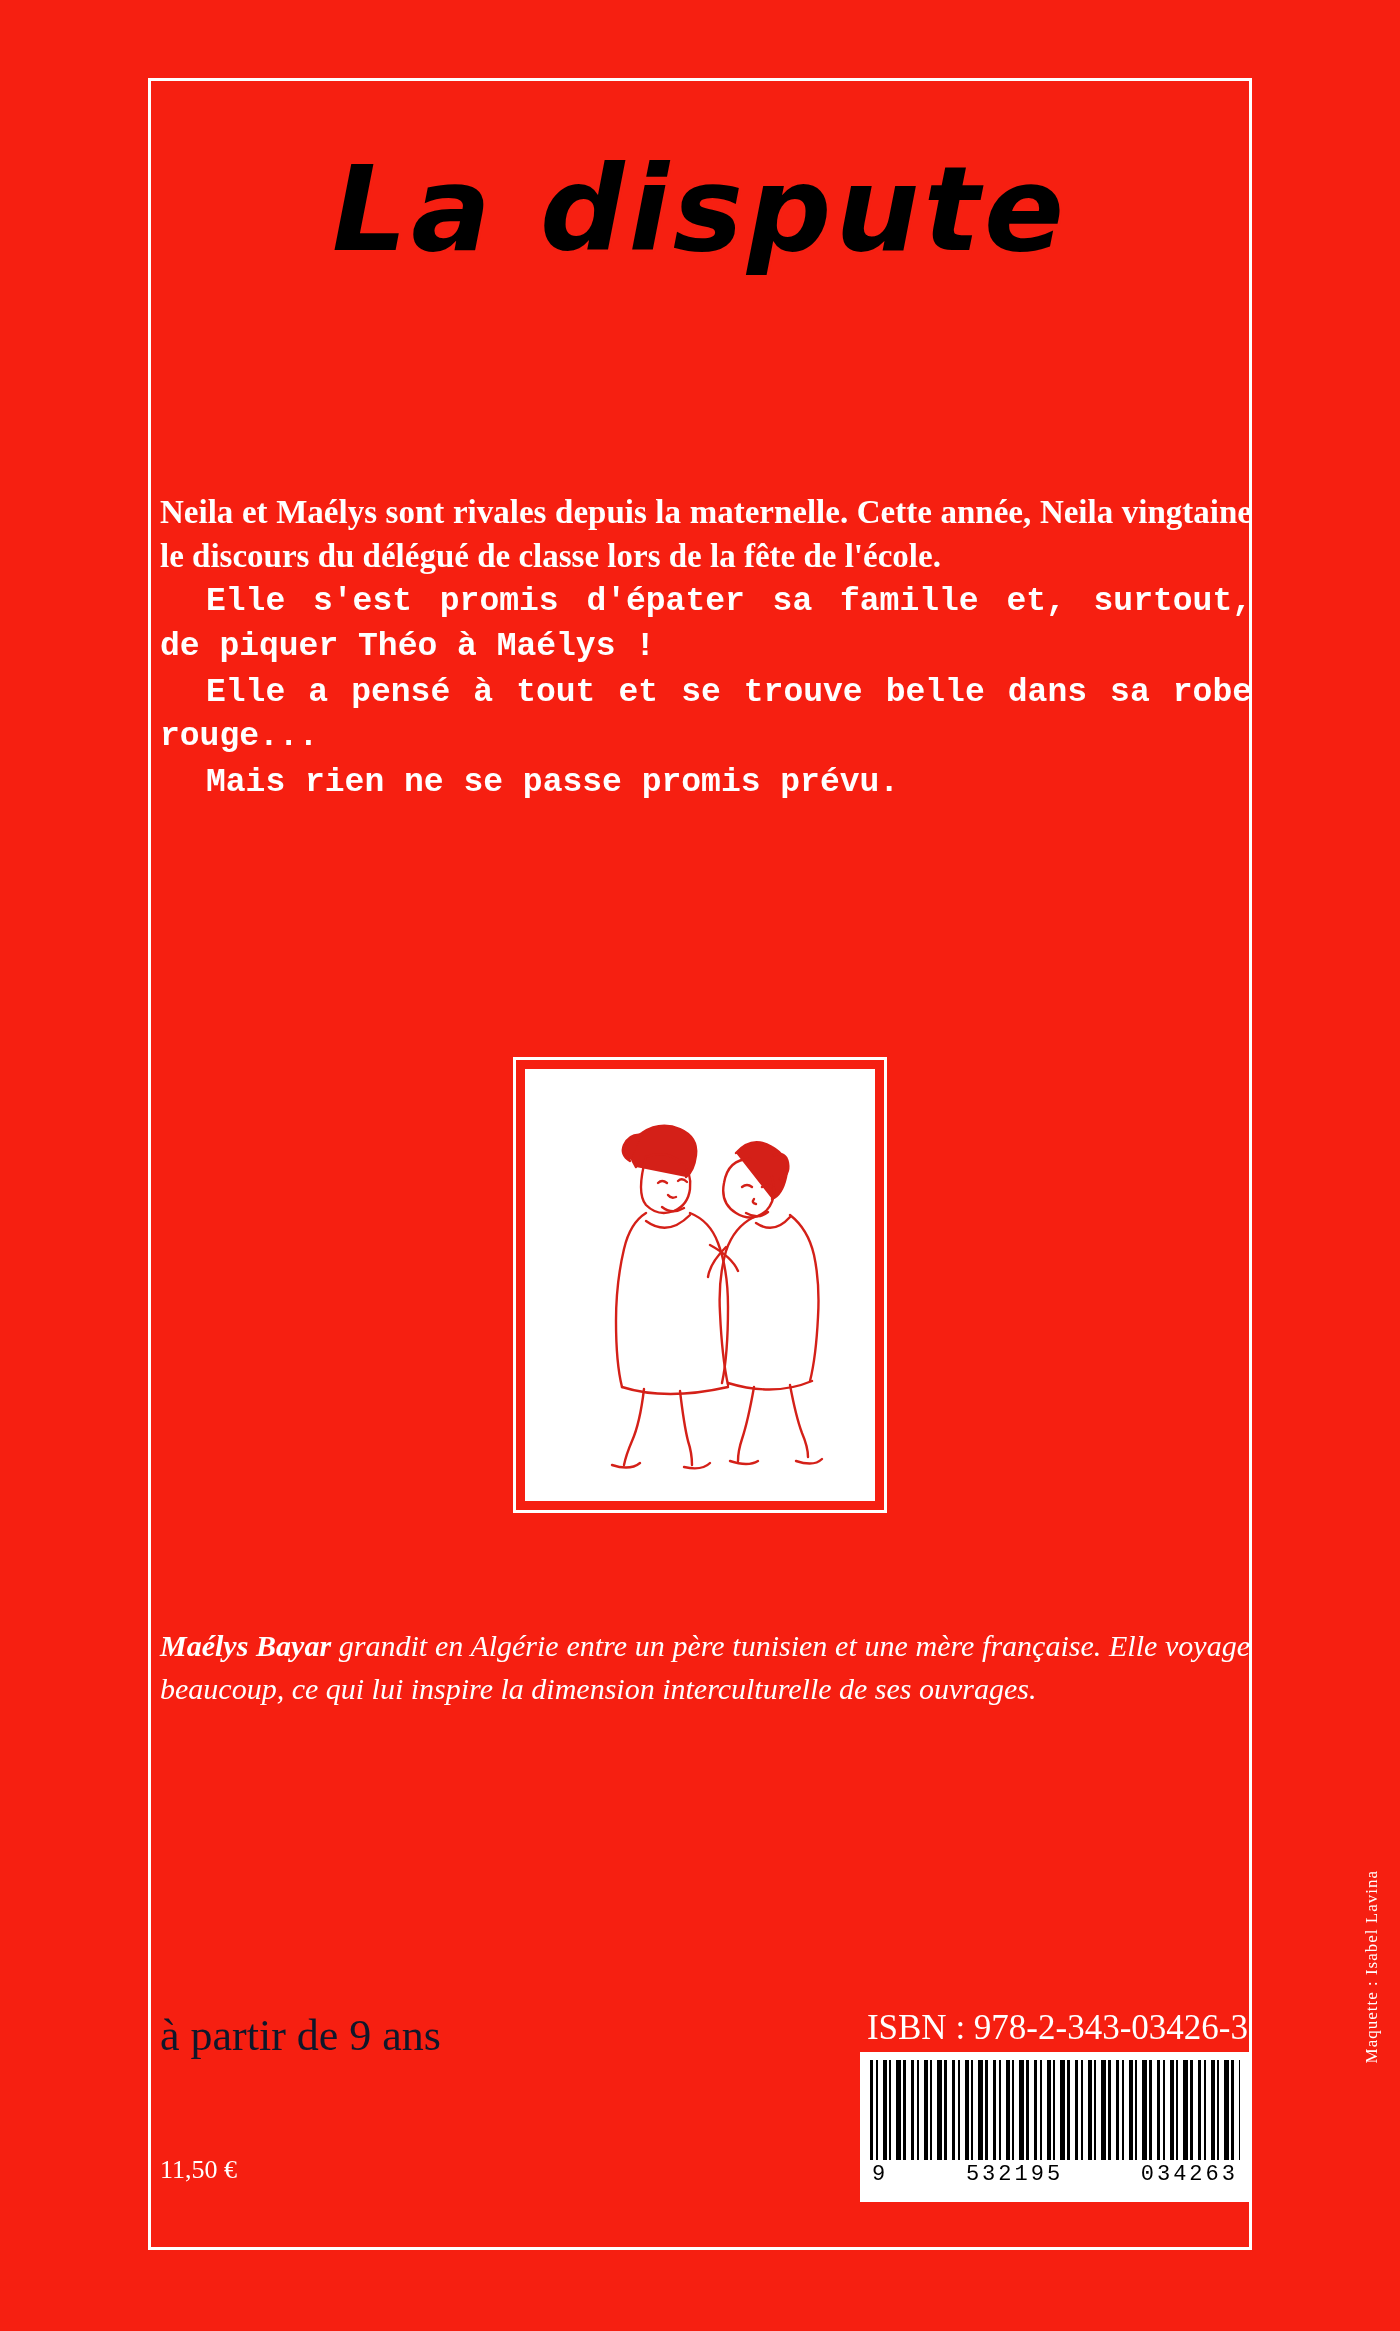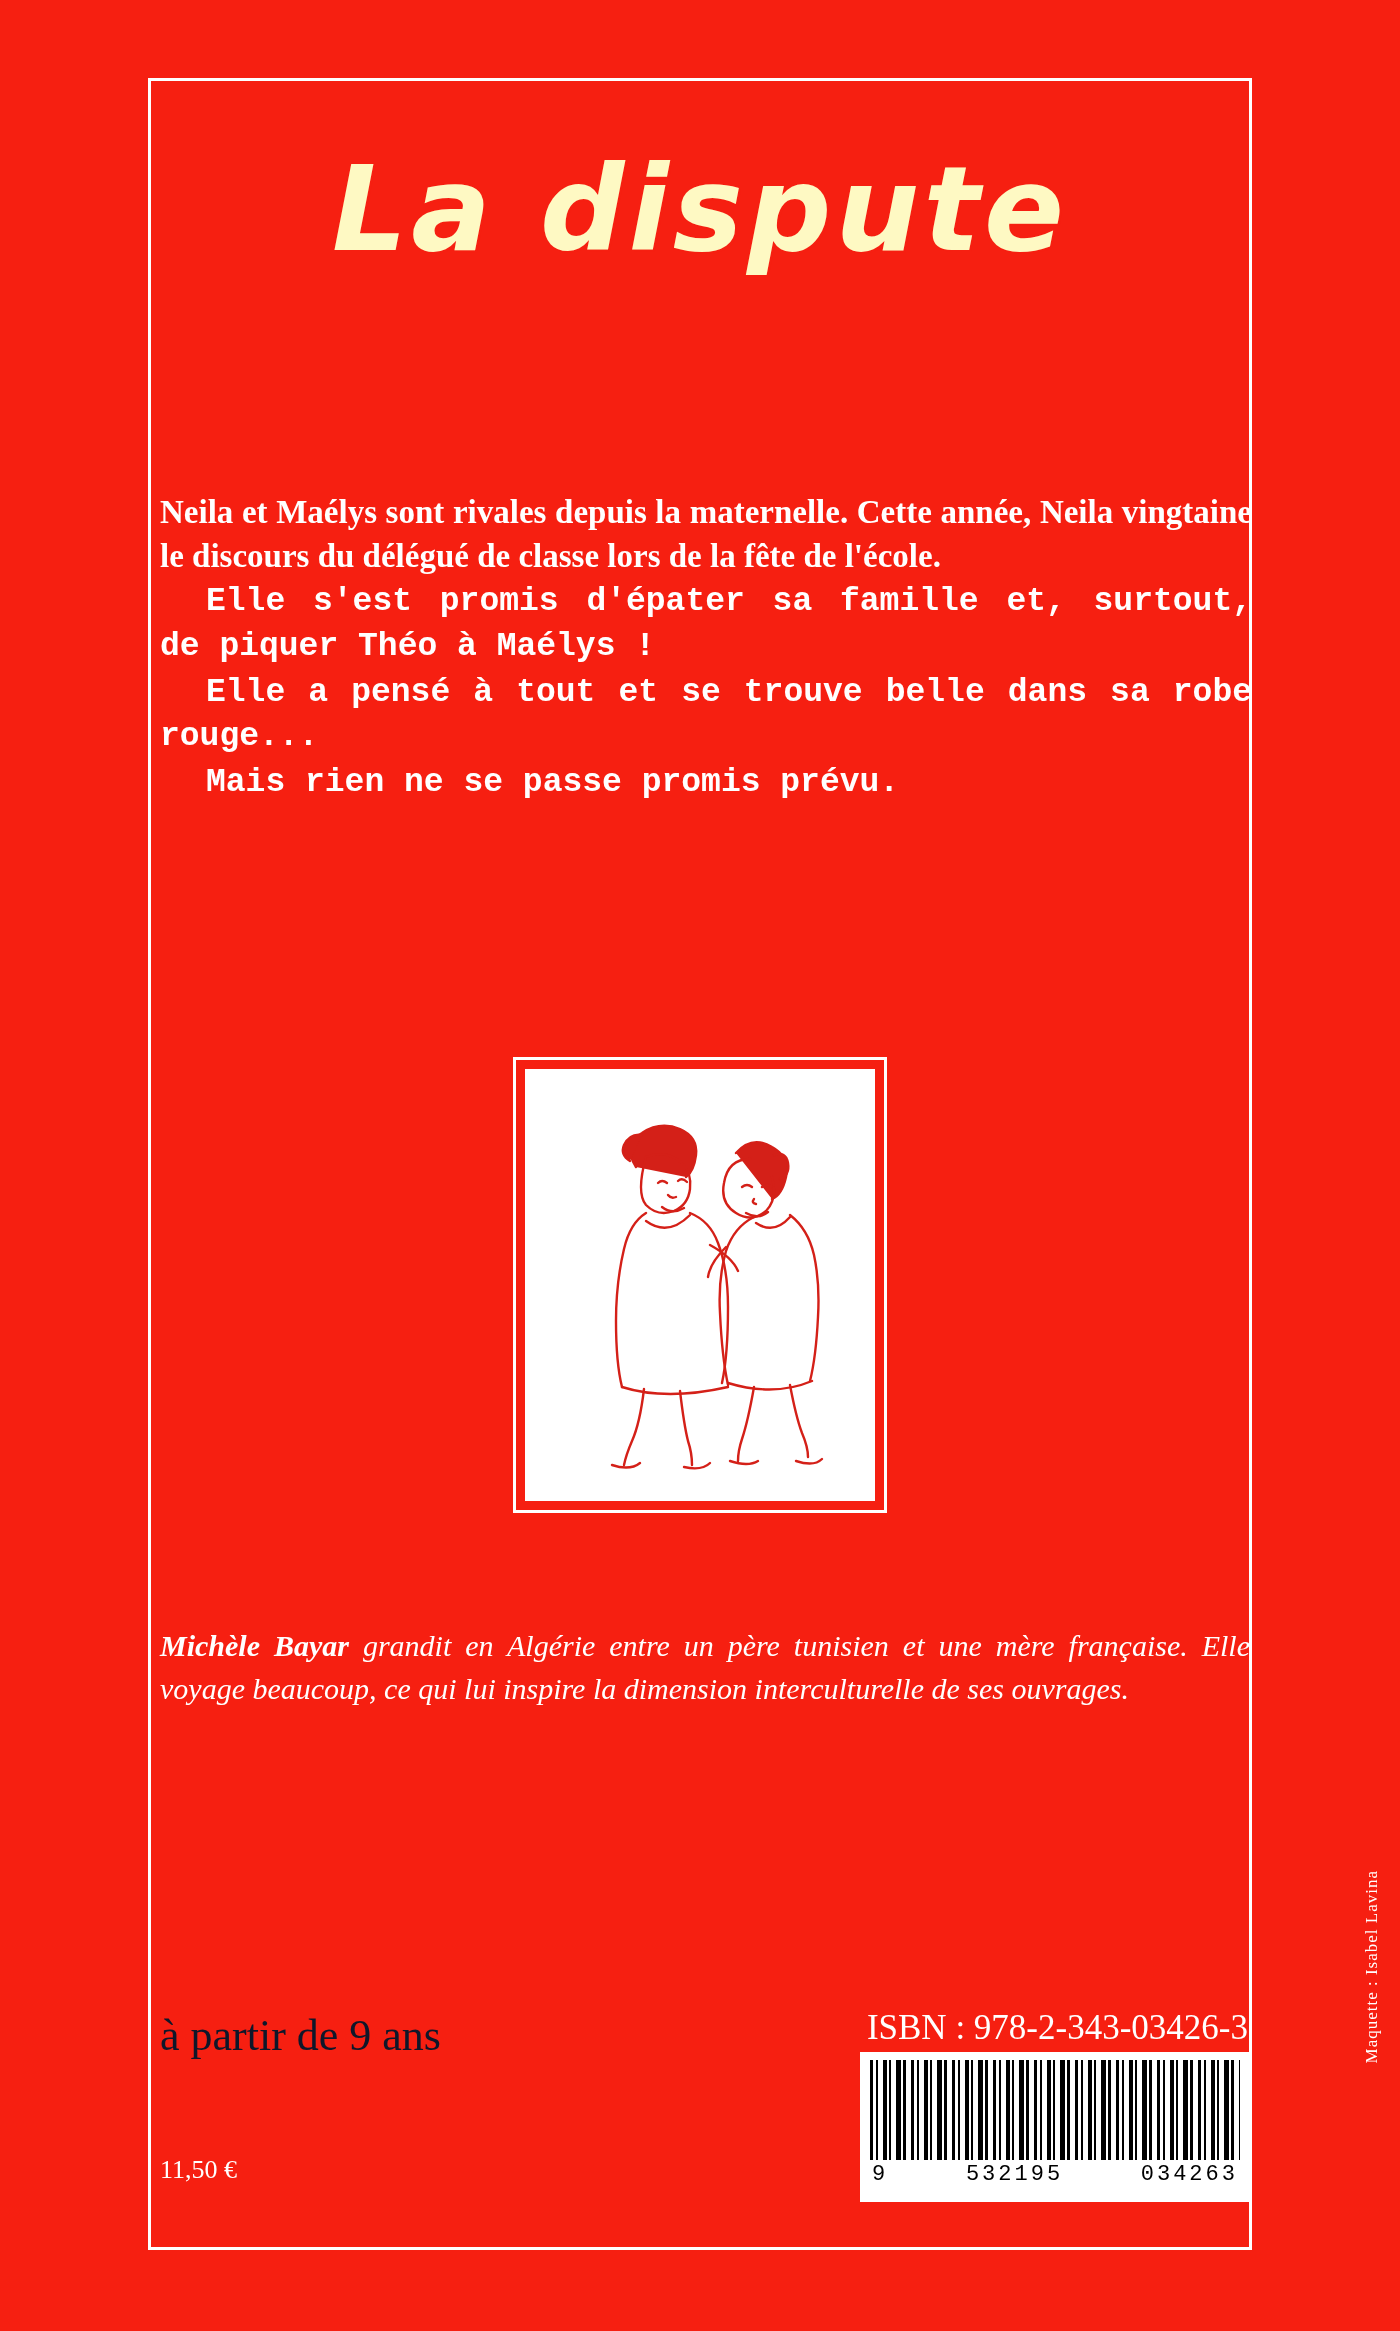--- a/index.html
+++ b/index.html
@@ -25,21 +25,21 @@
     height: 2172px;
     border: 3px solid #ffffff;
     box-sizing: border-box;
   }
   .title {
     position: absolute;
     left: 0;
     right: 0;
     top: 150px;
     text-align: center;
-    color: #fef9c3;
+    color: #000000;
     font-family: "DejaVu Sans", sans-serif;
     font-weight: bold;
     font-style: italic;
     font-size: 118px;
     letter-spacing: 4px;
     line-height: 1;
     text-shadow: 2px 2px 0 #f61f11;
   }
   .blurb {
     position: absolute;
@@ -224,21 +224,21 @@
           <path d="M204 292 q-6 34 -12 52 q-4 12 -4 22"></path>
           <path d="M240 290 q6 32 12 48 q6 14 6 24"></path>
           <path d="M180 366 q18 6 28 0"></path>
           <path d="M246 366 q18 6 26 -2"></path>
         </g>
       </svg>
     </div>
   </div>
 
   <div class="bio">
-    <p><span class="author">Michèle Bayar</span><span> grandit en Algérie entre un père tunisien et une mère française. Elle voyage beaucoup, ce qui lui inspire la dimension interculturelle de ses ouvrages.</span></p>
+    <p><span class="author">Maélys Bayar</span><span> grandit en Algérie entre un père tunisien et une mère française. Elle voyage beaucoup, ce qui lui inspire la dimension interculturelle de ses ouvrages.</span></p>
   </div>
 
   <div class="age">à partir de 9 ans</div>
   <div class="price">11,50 €</div>
   <div class="isbn">ISBN : 978-2-343-03426-3</div>
 
   <div class="barcode">
     <div class="bars"></div>
     <div class="bar-digits">
       <span>9</span>

